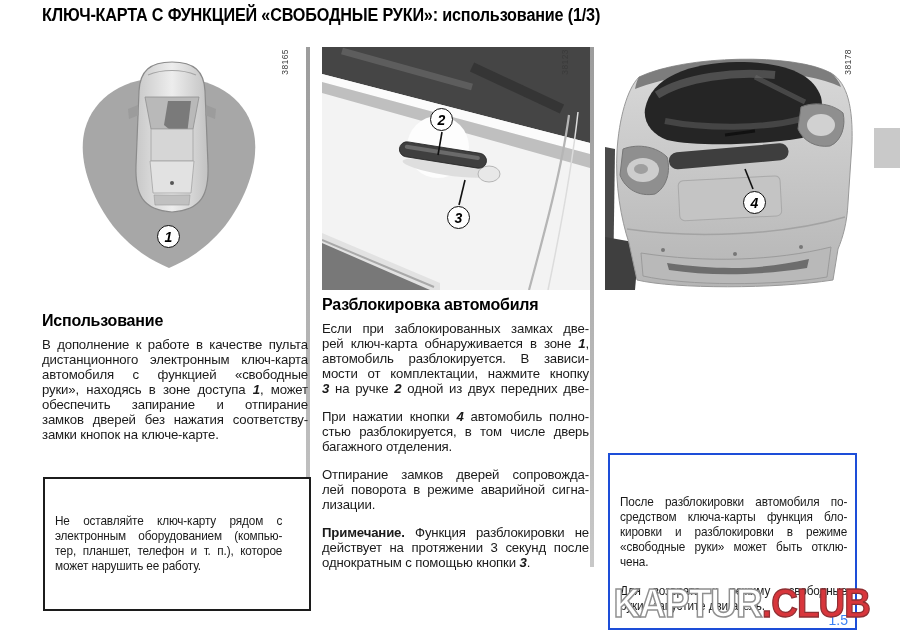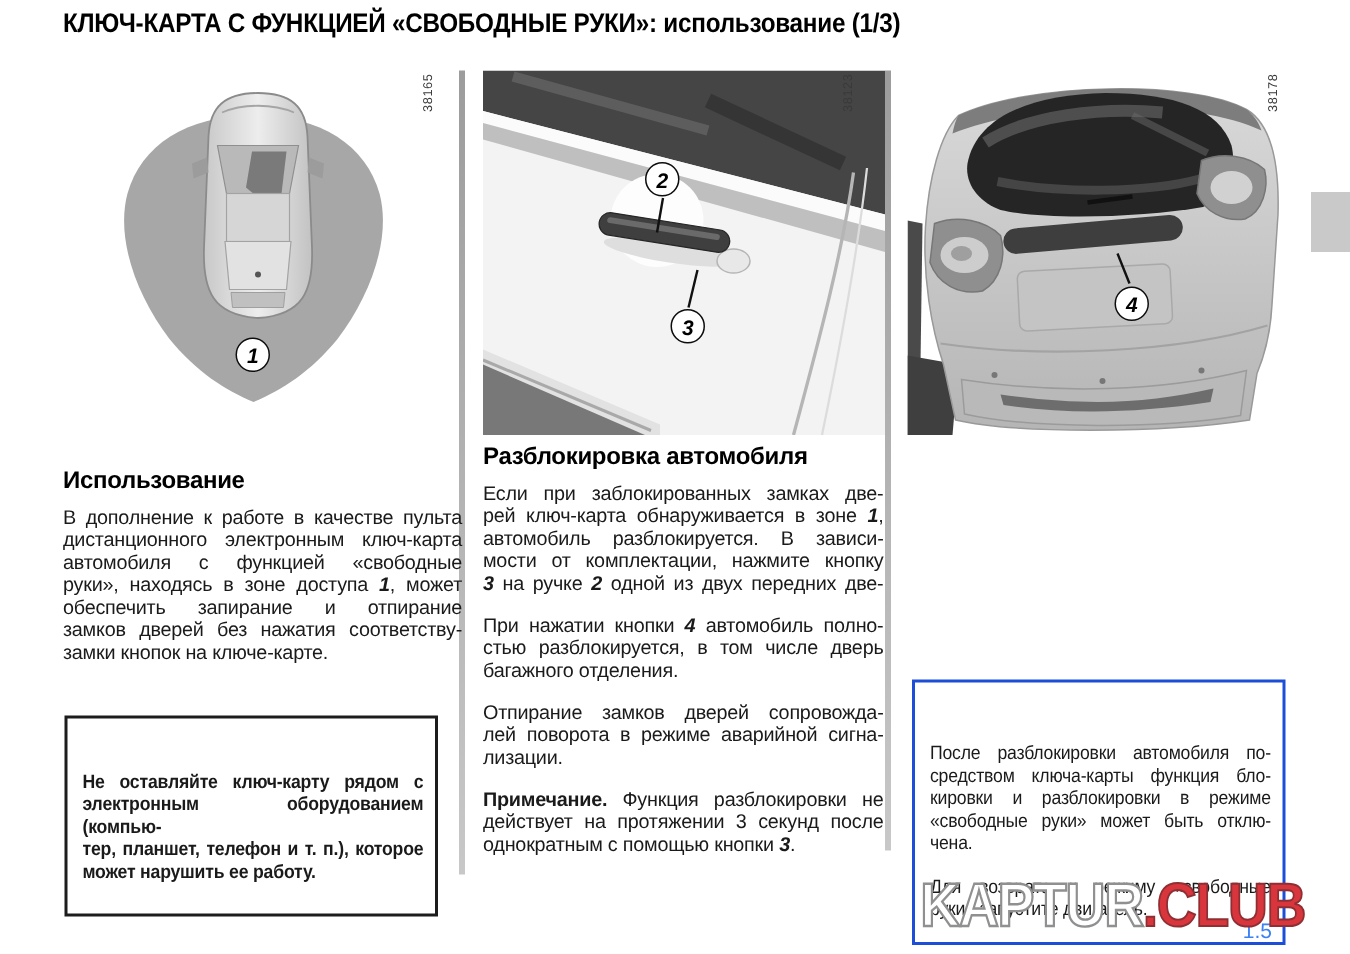--- a/index.html
+++ b/index.html
@@ -29,22 +29,22 @@
   #col-left{left:42px;top:312px;}
   #col-mid{left:322px;top:296px;width:267px;}
   .heading{margin:0 0 7px 0;font-size:16px;font-weight:700;color:#000;letter-spacing:-.2px;}
   .jpara{margin:0 0 13px 0;font-size:13.2px;line-height:15px;}
   .jl{text-align:justify;text-align-last:justify;letter-spacing:-.15px;}
   .jl-last{text-align:left;text-align-last:left;}
   .b{font-weight:700}
   .bi{font-weight:700;font-style:italic}
 
   
-  .notebox{position:absolute;left:43px;top:477px;width:249px;height:134px;
-           border:2px solid #1c1c1c;box-sizing:border-box;padding:34px 0 0 10px;background:#fff;font-weight:bold;}
+  .notebox{position:absolute;left:43px;top:477px;width:268px;height:134px;
+           border:2px solid #1c1c1c;box-sizing:border-box;padding:34px 0 0 10px;background:#fff;}
   .rightbox{position:absolute;left:608px;top:433px;width:249px;height:177px;
             border:2px solid #1d4ed8;box-sizing:border-box;padding:39px 0 0 10px;background:#fff;margin-top:20px;}
   .boxtext{width:247px;transform:scaleX(.92);transform-origin:0 0;font-size:12.8px;line-height:15px;}
   .boxtext .jpara{margin-bottom:14px;font-size:12.8px;line-height:15px;}
 
   .side-tab{position:absolute;right:0;top:128px;width:26px;height:40px;background:#c9c9c9;}
 
   .watermark{position:absolute;top:583px;right:30px;z-index:5;white-space:nowrap;line-height:1;
              font-size:41px;font-weight:700;letter-spacing:-1px;
              transform:scaleX(.9);transform-origin:100% 50%;}

